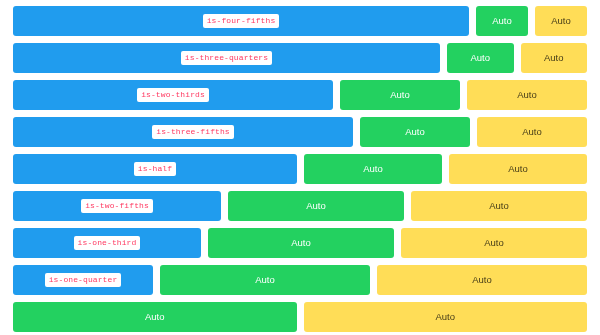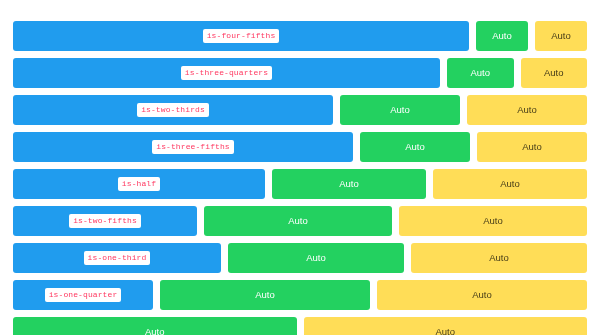--- a/index.html
+++ b/index.html
@@ -35,21 +35,20 @@
     display: flex;
     align-items: center;
     justify-content: center;
     border-radius: 3px;
     height: 30px;
     font-size: 9px;
     line-height: 1;
     overflow: hidden;
     white-space: nowrap;
     margin-right: 7px;
-    margin-top: 15px;
   }
 
   .column:last-child {
     margin-right: 0;
   }
 
   .col-sized {
     background: #209cee;
     flex: 0 0 auto;
   }
@@ -78,23 +77,23 @@
     border-radius: 2px;
     white-space: nowrap;
     letter-spacing: 0.1px;
   }
 
   
   .w-four-fifths   { width: 456px; }
   .w-three-quarters{ width: 427px; text-align: center; }
   .w-two-thirds    { width: 320px; }
   .w-three-fifths  { width: 340px; padding-left: 20px; }
-  .w-half          { width: 252px; }
-  .w-two-fifths    { width: 184px; }
-  .w-one-third     { width: 208px; text-align: center; }
+  .w-half          { width: 284px; }
+  .w-two-fifths    { width: 208px; }
+  .w-one-third     { width: 188px; text-align: center; }
   .w-one-quarter   { width: 140px; }
   .w-one-fifth     { width: 111px; }
 </style>
 </head>
 <body>
 
 <div id="demo-root">
 
   <div class="columns-row">
     <div class="column col-sized w-four-fifths">

